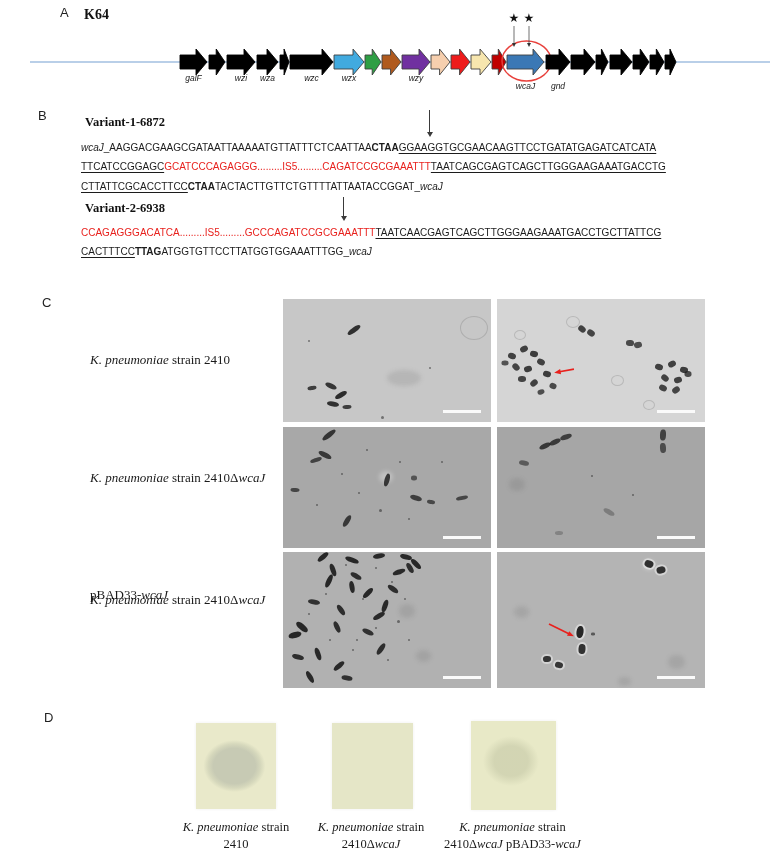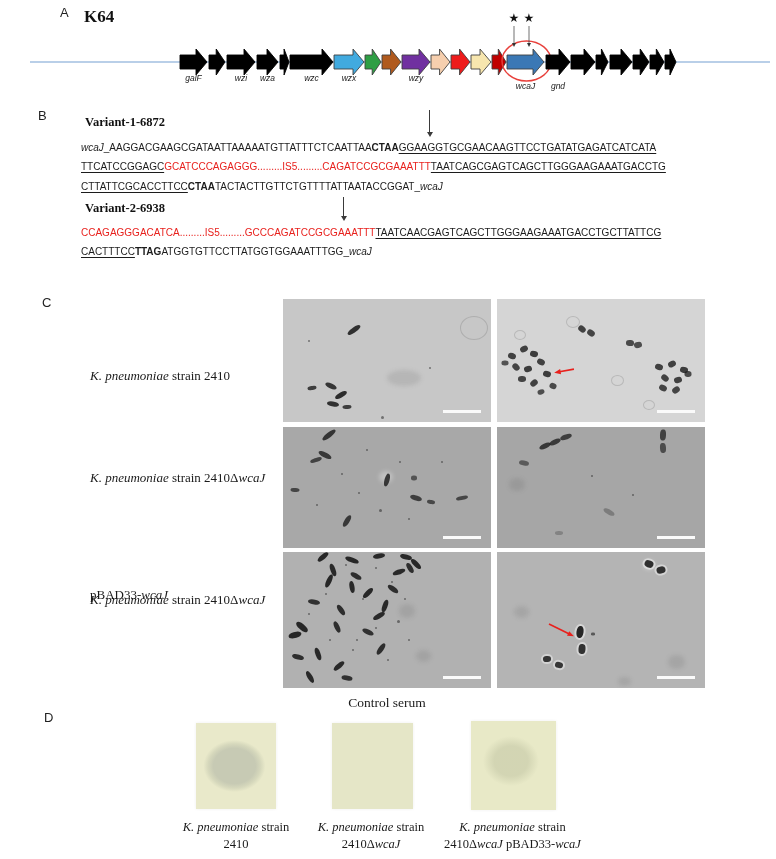--- a/index.html
+++ b/index.html
@@ -1,20 +1,20 @@
 <!DOCTYPE html>
 <html><head>
 <meta charset="utf-8">
 <style>
   html,body{margin:0;padding:0;background:#ffffff;}
   .page{position:relative;width:776px;height:859px;background:#fff;overflow:hidden;
         font-family:"Liberation Sans",sans-serif;}
   .abs{position:absolute;}
   .panel-letter{font-size:13px;color:#1f1f1f;font-family:"Liberation Sans",sans-serif;}
-  .k64{font-family:"Liberation Serif",serif;font-weight:bold;font-size:17px;color:#111;}
+  .k64{font-family:"Liberation Serif",serif;font-weight:bold;font-size:14px;color:#111;}
   .variant-name{font-family:"Liberation Serif",serif;font-weight:bold;font-size:12.5px;color:#111;}
   .seq-line{font-family:"Liberation Sans",sans-serif;font-size:10px;line-height:19.3px;
             color:#1c1c1c;white-space:nowrap;letter-spacing:0px;margin-left:21px;}
   .seg-n{}
   .seg-i{font-style:italic;}
   .seg-b{font-weight:bold;}
   .seg-u{text-decoration:underline;text-underline-offset:2px;}
   .seg-r{color:#e8211d;}
   .down-arrow{position:absolute;width:1px;background:#3a3a3a;}
   .down-arrow::after{content:'';position:absolute;bottom:-5px;left:-2.5px;
@@ -103,21 +103,21 @@
 
   <div class="abs variant-name" style="left:85px;top:201px;">Variant-2-6938</div>
   <div class="down-arrow" style="top: 197px; height: 22px; left: 343px;"></div>
   <div class="abs" style="left:60px;top:223px;">
     <div class="seq-line"><span class="seg-r">CCAGAGGGACATCA.........IS5.........GCCCAGATCCGCGAAATTT</span><span class="seg-u">TAATCAACGAGTCAGCTTGGGAAGAAATGACCTGCTTATTCG</span></div>
     <div class="seq-line"><span class="seg-u">CACTTTCC</span><span class="seg-b">TTAG</span><span class="seg-n">ATGGTGTTCCTTATGGTGGAAATTTGG_</span><span class="seg-i">wcaJ</span></div>
   </div>
 
   <span class="abs panel-letter" style="left:42px;top:295px;">C</span>
 
-  <div class="abs row-label" style="left:90px;top:368px;width:200px;"><span class="seg-i">K. pneumoniae</span><span class="seg-n"> strain 2410</span></div>
+  <div class="abs row-label" style="left:90px;top:352px;width:200px;"><span class="seg-i">K. pneumoniae</span><span class="seg-n"> strain 2410</span></div>
   <div class="abs row-label" style="left:90px;top:470px;width:210px;"><span class="seg-i">K. pneumoniae</span><span class="seg-n"> strain 2410Δ</span><span class="seg-i">wcaJ</span></div>
   <div class="abs row-label" style="left:90px;top:592px;width:210px;"><span class="seg-i">K. pneumoniae</span><span class="seg-n"> strain 2410Δ</span><span class="seg-i">wcaJ</span></div>
   <div class="abs row-label" style="left:90px;top:587px;width:210px;"><span class="seg-n">pBAD33-</span><span class="seg-i">wcaJ</span></div>
 
   <div class="micro" id="m1" style="left: 283px; top: 299px; width: 208px; height: 123px; background: rgb(199, 199, 199);">
       <div class="blob ring" style="left: 85%; top: 14%; width: 26px; height: 22px;"></div>
       <div class="blob smudge" style="left: 50%; top: 58%; width: 34px; height: 16px;"></div>
       <div class="cell" style="left: 34%; top: 25%; width: 15px; height: 5px; transform: translate(-50%, -50%) rotate(-35deg); opacity: 0.88;"></div>
       <div class="cell" style="left: 14%; top: 72%; width: 9px; height: 4px; transform: translate(-50%, -50%) rotate(-10deg); opacity: 0.8;"></div>
       <div class="cell" style="left: 23%; top: 71%; width: 12px; height: 5px; transform: translate(-50%, -50%) rotate(25deg); opacity: 0.85;"></div>
@@ -258,21 +258,20 @@
       <div class="cell" style="left: 46%; top: 60%; width: 4px; height: 3px; transform: translate(-50%, -50%) rotate(0deg); opacity: 0.6;"></div>
       <div class="cell halo" style="left: 24%; top: 79%; width: 8px; height: 6px; transform: translate(-50%, -50%) rotate(-5deg); opacity: 0.82;"></div>
       <div class="cell halo" style="left: 30%; top: 83%; width: 8px; height: 6px; transform: translate(-50%, -50%) rotate(12deg); opacity: 0.82;"></div>
       <div class="scalebar"></div>
       <svg width="208" height="136">
         <line x1="52" y1="72.08" x2="73.36858476402648" y2="82.55882522082068" stroke="#e8211d" stroke-width="1.6"></line>
         <polygon points="76.96,84.32 69.98016683002115,83.78903020870948 72.2665620453614,79.12657722056466" fill="#e8211d"></polygon>
       </svg>
     </div>
 
-  <div class="abs col-label" style="left:283px;top:695px;width:208px;">Control serum</div>
 
   <span class="abs panel-letter" style="left:44px;top:710px;">D</span>
 
   <div class="patch spot-strong" style="left:196px;top:723px;width:80px;height:86px;"></div>
   <div class="patch spot-none" style="left:332px;top:723px;width:81px;height:86px;"></div>
   <div class="patch spot-faint" style="left:471px;top:721px;width:85px;height:89px;"></div>
 
   <div class="abs d-label" style="left:176px;top:819px;width:120px;">
     <div><span class="seg-i">K. pneumoniae</span><span class="seg-n"> strain</span></div>
     <div><span class="seg-n">2410</span></div>

